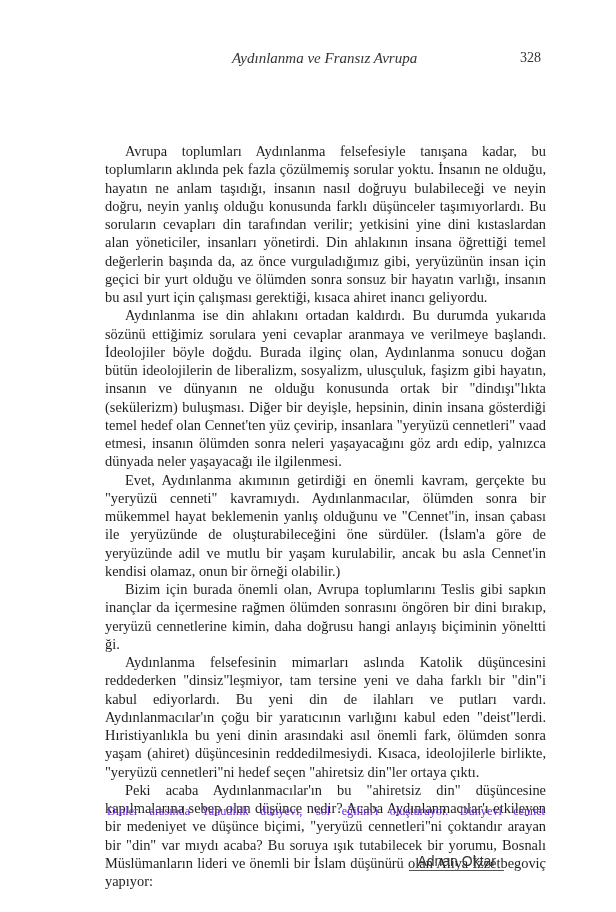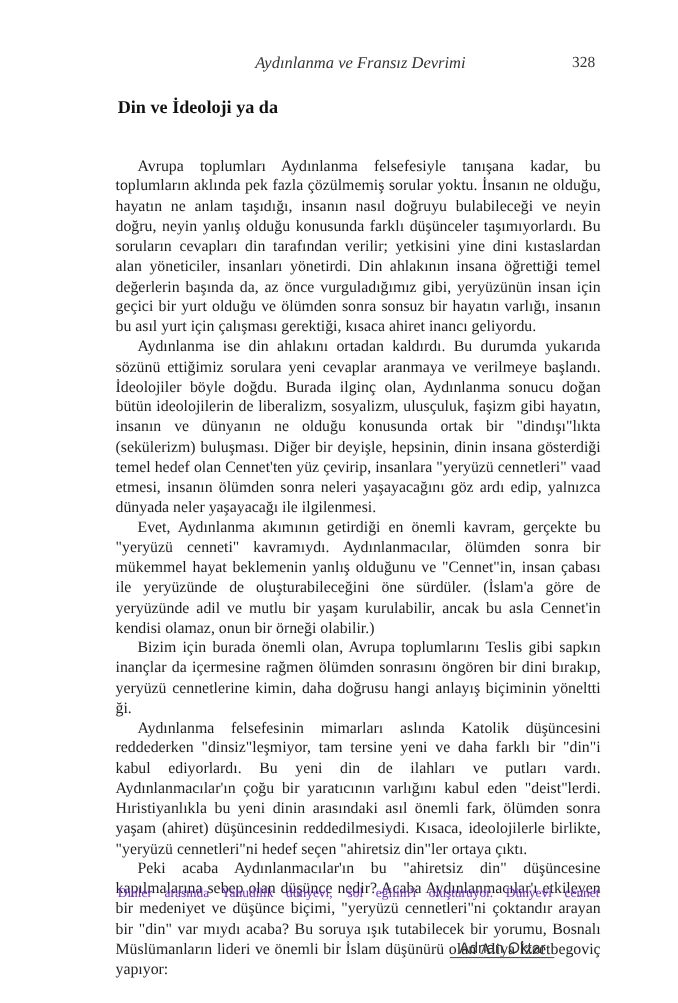--- a/index.html
+++ b/index.html
@@ -31,26 +31,25 @@
   .footer {
     position: absolute; top: 853px; left: 0; width: 504px; text-align: right;
     font-family: Liberation Sans, sans-serif; font-size: 14px; color: #333;
   }
   .footer span { display: inline-block; border-bottom: 1px solid #555; padding: 0 8px 1px; }
 </style>
 </head>
 <body>
 
 <div class="running-head">
-  <span class="title">Aydınlanma ve Fransız Devrimi</span>
+  <span class="title">Aydınlanma ve Fransız Avrupa</span>
   <span class="page-no">328</span>
 </div>
 
 <div class="heading">
-  <div>Din ve İdeoloji ya da</div>
 </div>
 
 <div class="body-text">
   <p>Avrupa toplumları Aydınlanma felsefesiyle tanışana kadar, bu toplumların aklında pek fazla çözülmemiş sorular yoktu. İnsanın ne olduğu, hayatın ne anlam taşıdığı, insanın nasıl doğruyu bulabileceği ve neyin doğru, neyin yanlış olduğu konusunda farklı düşünceler taşımıyorlardı. Bu soruların cevapları din tarafından verilir; yetkisini yine dini kıstaslardan alan yöneticiler, insanları yönetirdi. Din ahlakının insana öğrettiği temel değerlerin başında da, az önce vurguladığımız gibi, yeryüzünün insan için geçici bir yurt olduğu ve ölümden sonra sonsuz bir hayatın varlığı, insanın bu asıl yurt için çalışması gerektiği, kısaca ahiret inancı geliyordu.</p>
   <p>Aydınlanma ise din ahlakını ortadan kaldırdı. Bu durumda yukarıda sözünü ettiğimiz sorulara yeni cevaplar aranmaya ve verilmeye başlandı. İdeolojiler böyle doğdu. Burada ilginç olan, Aydınlanma sonucu doğan bütün ideolojilerin de liberalizm, sosyalizm, ulusçuluk, faşizm gibi hayatın, insanın ve dünyanın ne olduğu konusunda ortak bir "dindışı"lıkta (sekülerizm) buluşması. Diğer bir deyişle, hepsinin, dinin insana gösterdiği temel hedef olan Cennet'ten yüz çevirip, insanlara "yeryüzü cennetleri" vaad etmesi, insanın ölümden sonra neleri yaşayacağını göz ardı edip, yalnızca dünyada neler yaşayacağı ile ilgilenmesi.</p>
   <p>Evet, Aydınlanma akımının getirdiği en önemli kavram, gerçekte bu "yeryüzü cenneti" kavramıydı. Aydınlanmacılar, ölümden sonra bir mükemmel hayat beklemenin yanlış olduğunu ve "Cennet"in, insan çabası ile yeryüzünde de oluşturabileceğini öne sürdüler. (İslam'a göre de yeryüzünde adil ve mutlu bir yaşam kurulabilir, ancak bu asla Cennet'in kendisi olamaz, onun bir örneği olabilir.)</p>
   <p>Bizim için burada önemli olan, Avrupa toplumlarını Teslis gibi sapkın inançlar da içermesine rağmen ölümden sonrasını öngören bir dini bırakıp, yeryüzü cennetlerine kimin, daha doğrusu hangi anlayış biçiminin yöneltti ği.</p>
   <p>Aydınlanma felsefesinin mimarları aslında Katolik düşüncesini reddederken "dinsiz"leşmiyor, tam tersine yeni ve daha farklı bir "din"i kabul ediyorlardı. Bu yeni din de ilahları ve putları vardı. Aydınlanmacılar'ın çoğu bir yaratıcının varlığını kabul eden "deist"lerdi. Hıristiyanlıkla bu yeni dinin arasındaki asıl önemli fark, ölümden sonra yaşam (ahiret) düşüncesinin reddedilmesiydi. Kısaca, ideolojilerle birlikte, "yeryüzü cennetleri"ni hedef seçen "ahiretsiz din"ler ortaya çıktı.</p>
   <p>Peki acaba Aydınlanmacılar'ın bu "ahiretsiz din" düşüncesine kapılmalarına sebep olan düşünce nedir? Acaba Aydınlanmacılar'ı etkileyen bir medeniyet ve düşünce biçimi, "yeryüzü cennetleri"ni çoktandır arayan bir "din" var mıydı acaba? Bu soruya ışık tutabilecek bir yorumu, Bosnalı Müslümanların lideri ve önemli bir İslam düşünürü olan Aliya İzzetbegoviç yapıyor:</p>
 </div>

